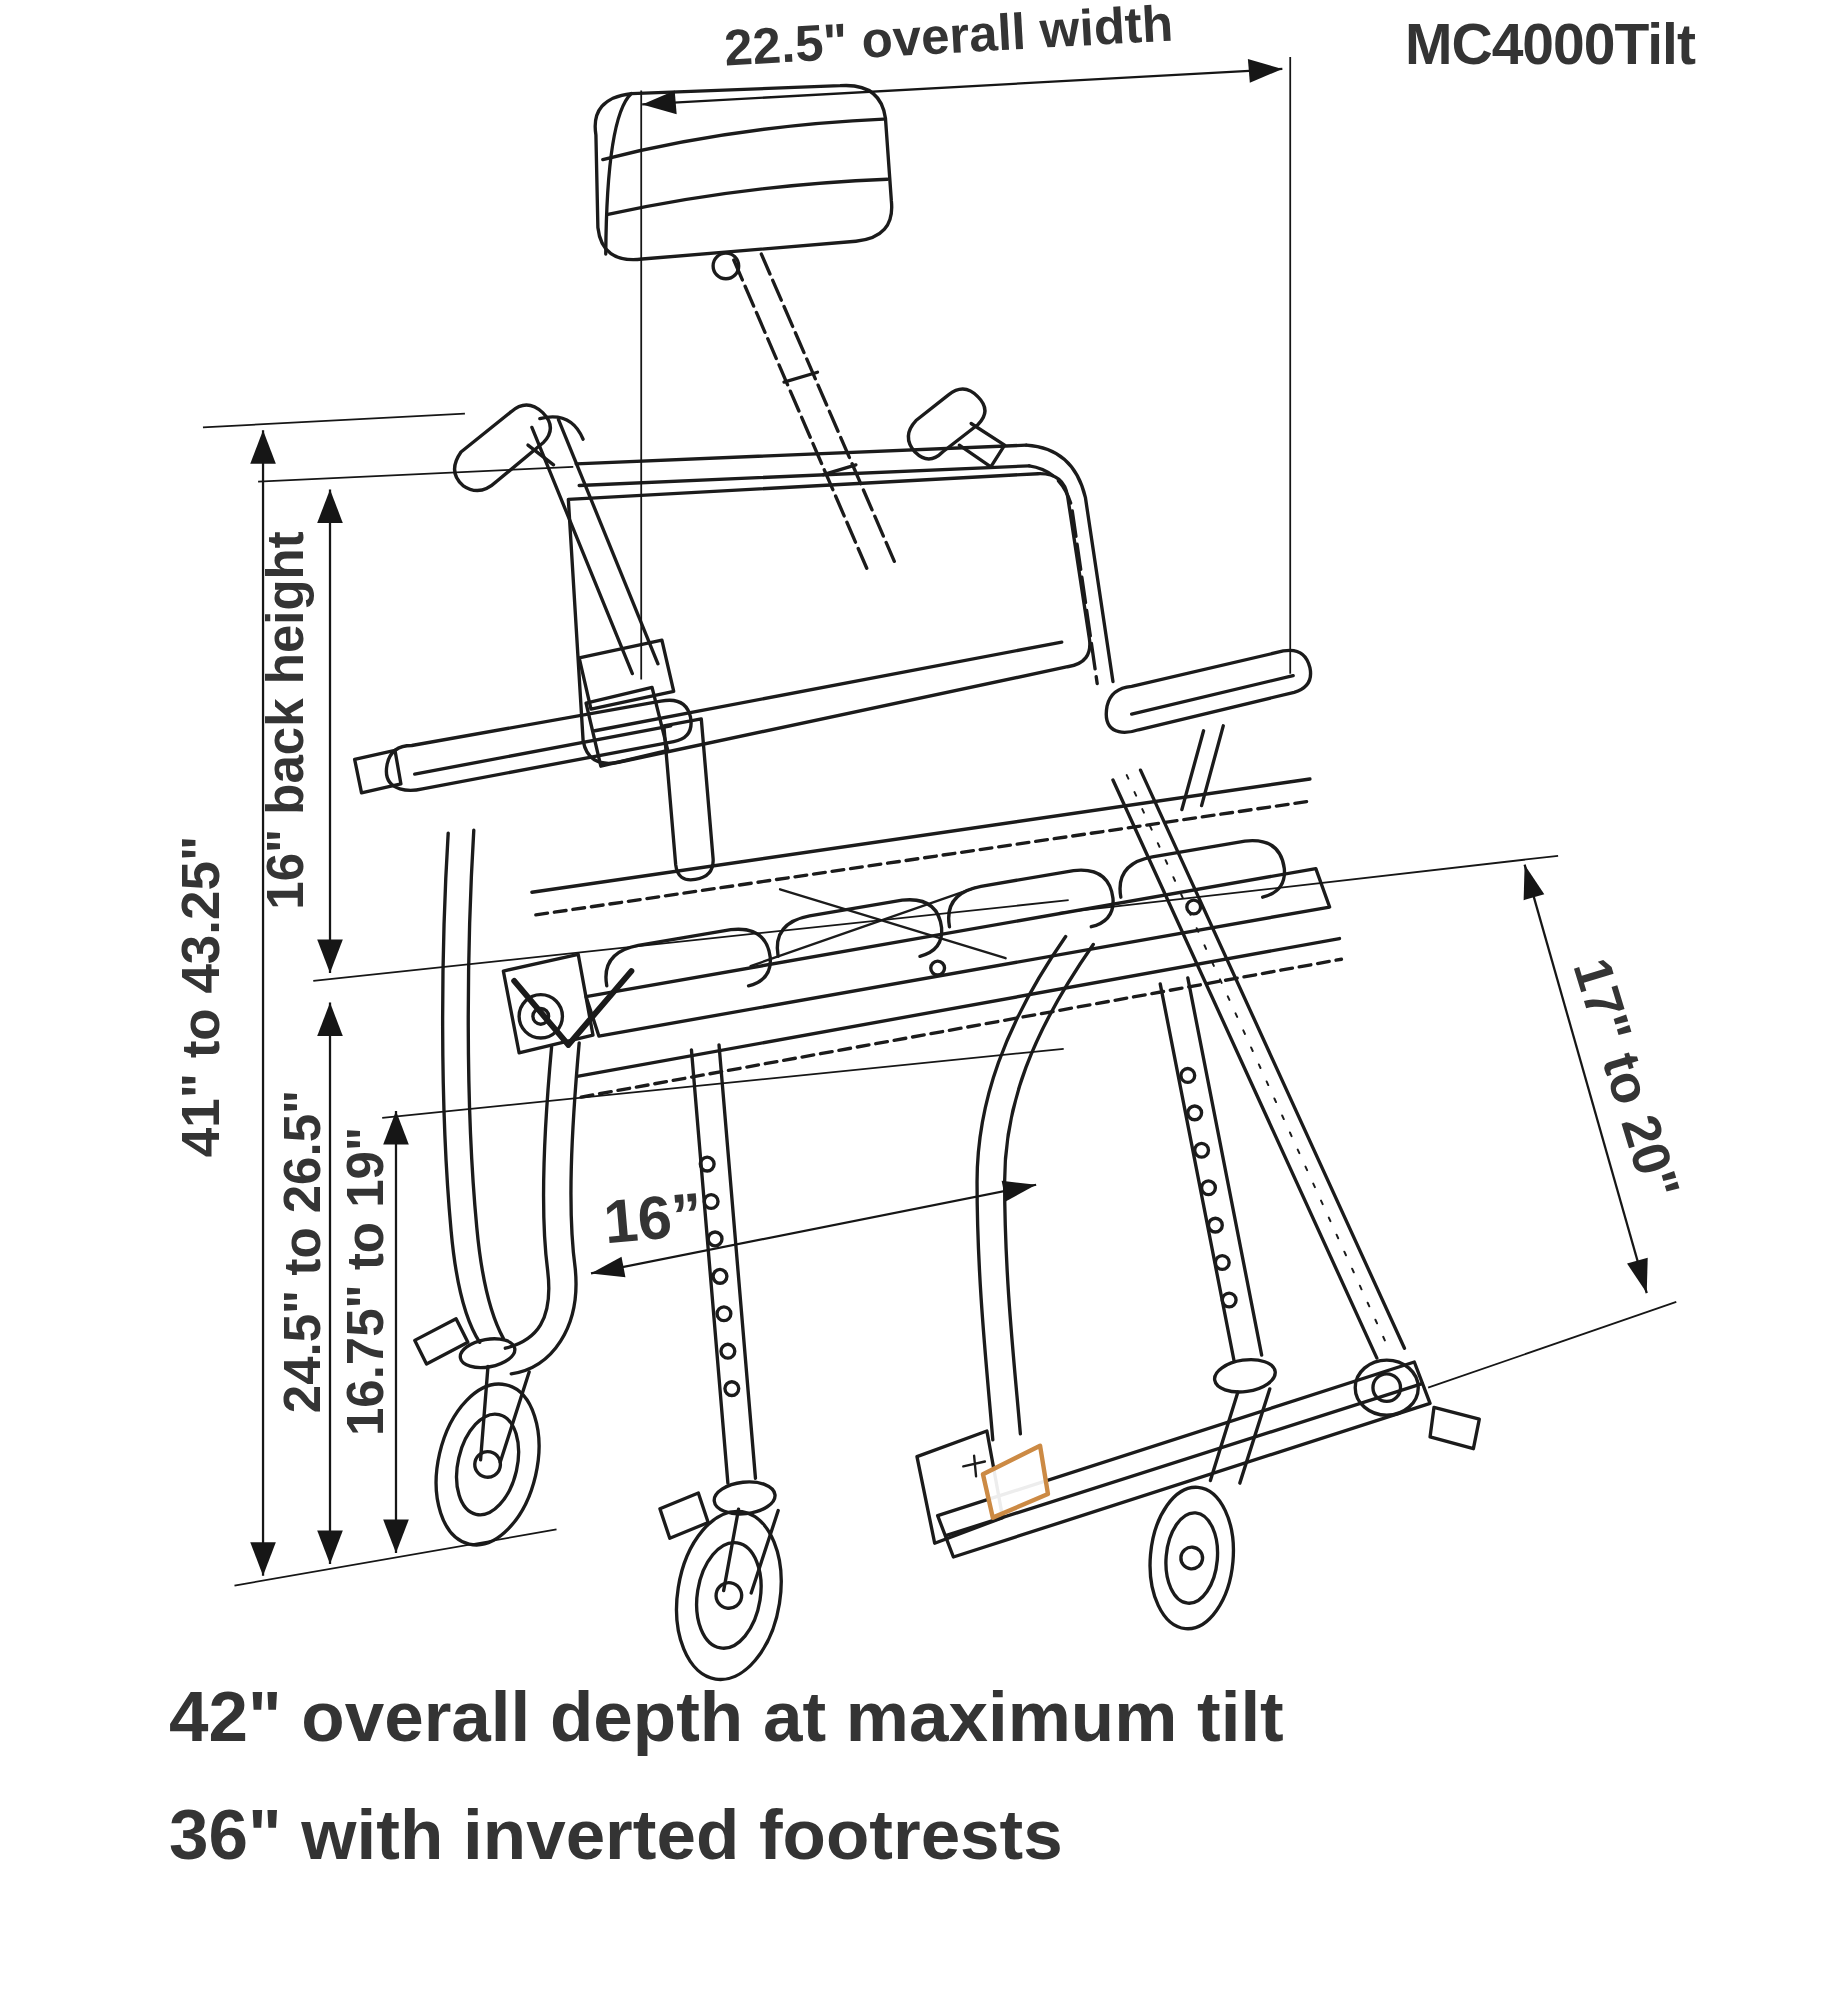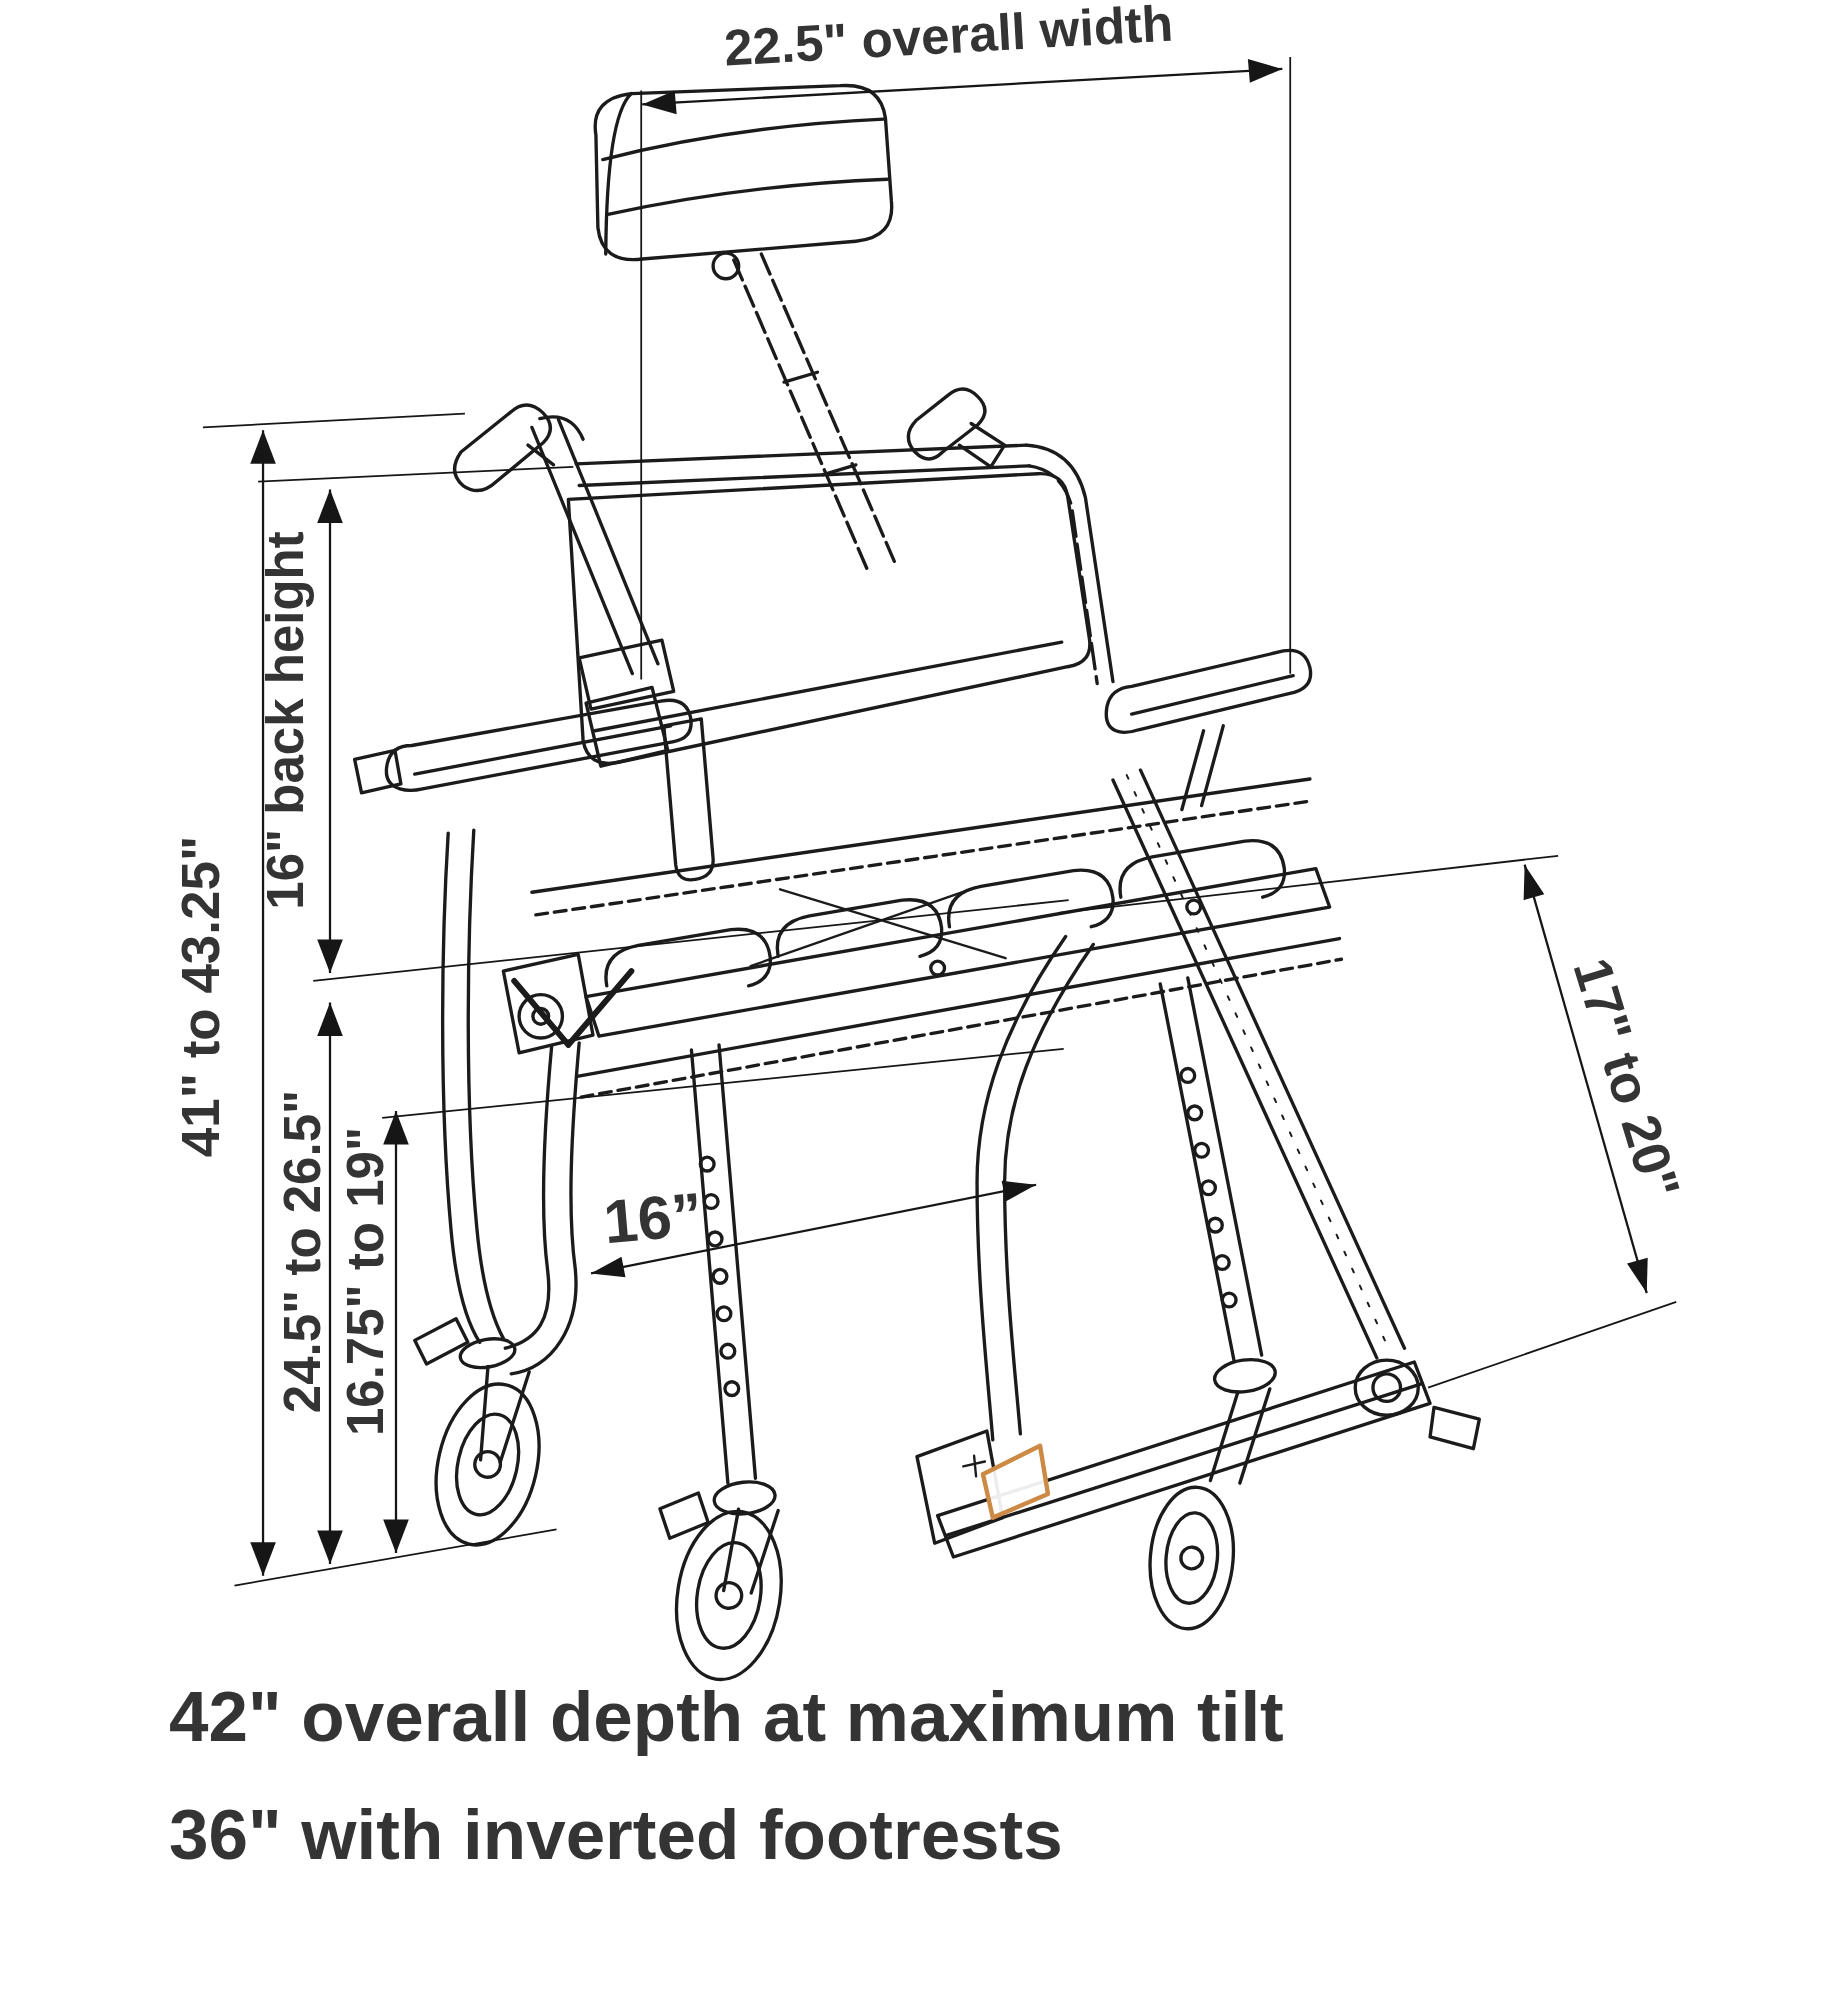--- a/index.html
+++ b/index.html
@@ -232,20 +232,21 @@
       <polygon points="335,1588 322,1554 348,1554"></polygon>
       <polygon points="402,1128 389,1162 415,1162"></polygon>
       <polygon points="402,1577 389,1543 415,1543"></polygon>
       <polygon points="600,1293 635,1297 631,1276"></polygon>
       <polygon points="1052,1203 1021,1220 1017,1199"></polygon>
       <polygon points="1548,878 1547,914 1568,908"></polygon>
       <polygon points="1672,1313 1652,1283 1673,1277"></polygon>
     </g>
   </svg>
 
+  <div class="lbl lbl-title">MC4000Tilt</div>
 
   <div class="lbl lbl-width">22.5" overall width</div>
 
   <div class="lbl lbl-oh rot-ccw">41" to 43.25"</div>
 
   <div class="lbl lbl-bh rot-ccw">16" back height</div>
 
   <div class="lbl lbl-sf rot-ccw">24.5" to 26.5"</div>
 
   <div class="lbl lbl-sh rot-ccw">16.75" to 19"</div>

